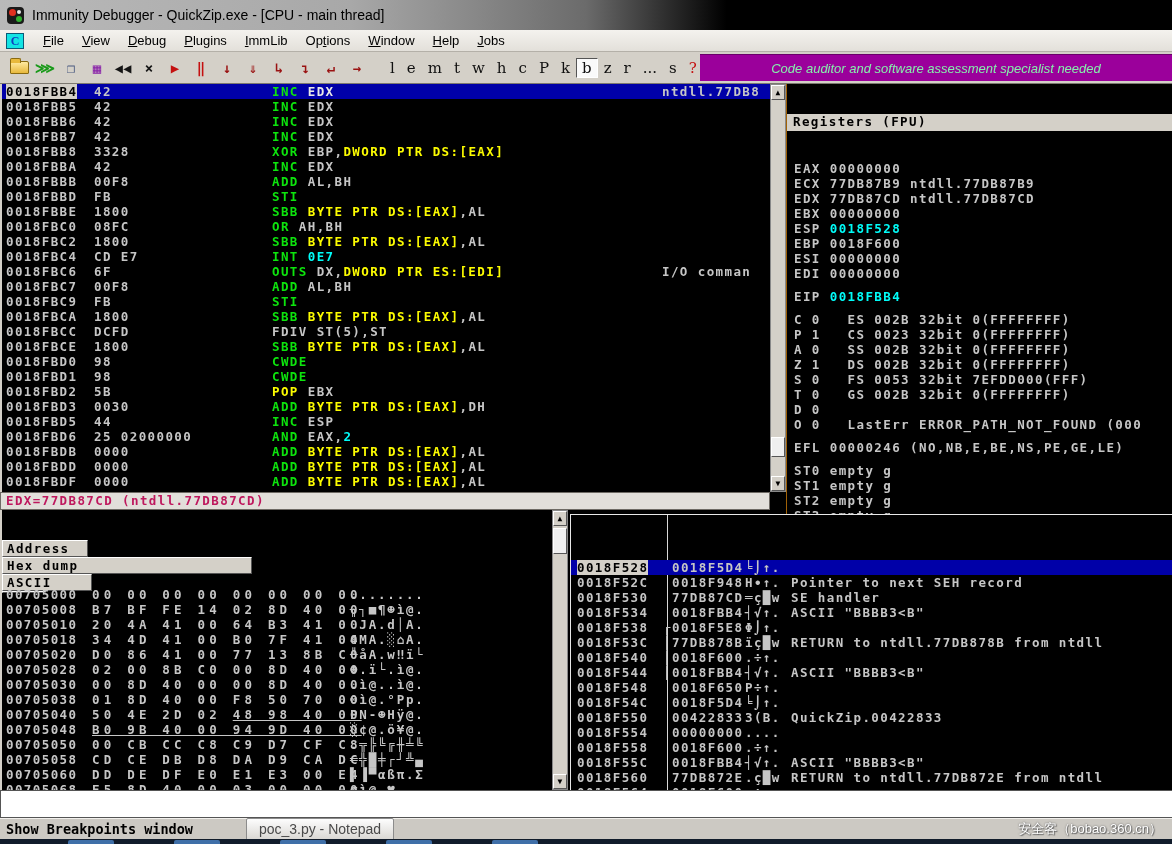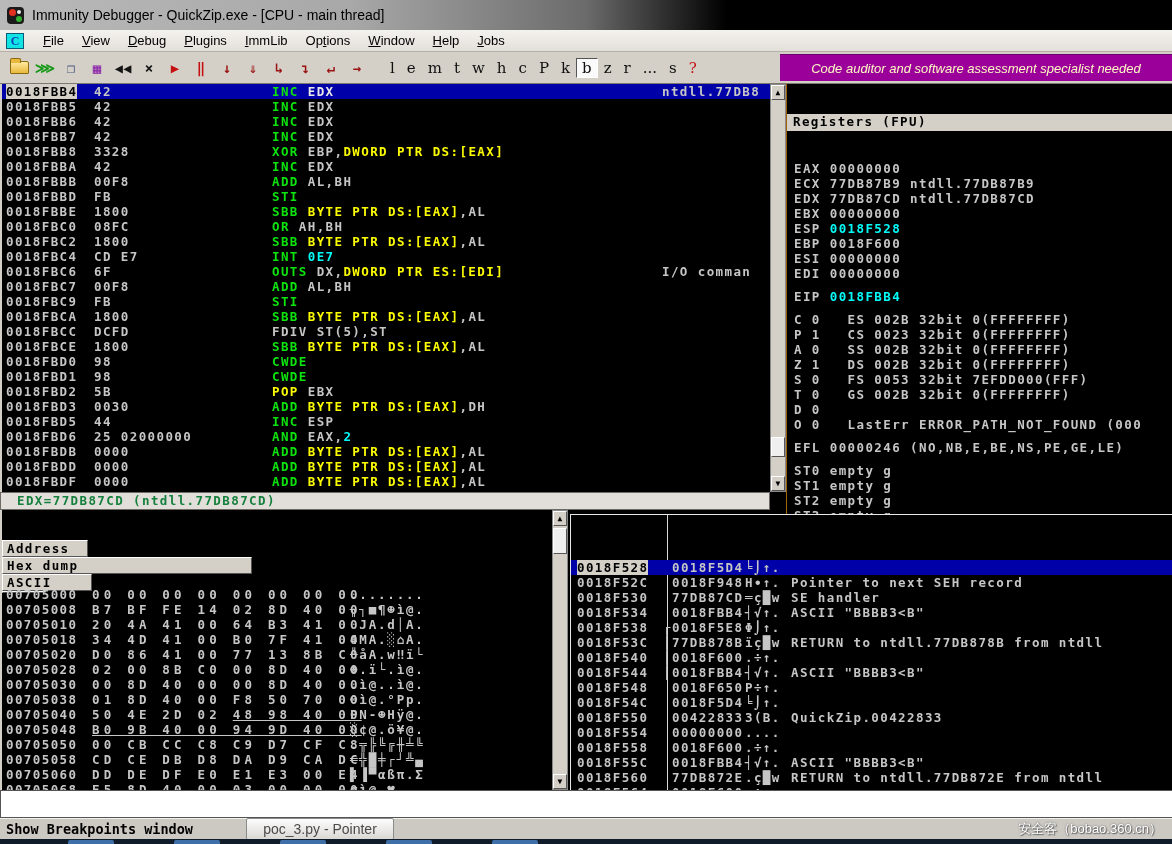--- a/index.html
+++ b/index.html
@@ -31,22 +31,22 @@
     background:#d4d0c8; border-bottom:1px solid #7c7870; display:flex; align-items:center; }
   .tool-btn { min-width:22px; height:24px; display:flex; align-items:center; justify-content:center;
     margin:0 2px; font-size:14px; font-weight:bold; }
   .folder-shape { width:19px; height:13px; background:linear-gradient(#ffe9a0,#e8b93c);
     border:1px solid #8a6a10; border-radius:2px 2px 1px 1px; position:relative; }
   .folder-shape:before { content:""; position:absolute; left:-1px; top:-4px; width:9px; height:4px;
     background:#e8b93c; border:1px solid #8a6a10; border-bottom:none; border-radius:2px 2px 0 0; }
   .letters { display:flex; align-items:center; margin-left:14px; }
   .letter { font-family:"DejaVu Serif", serif; font-size:15px; color:#101010; padding:1px 6px; }
   .letter.active { background:#fafafa; border:1px solid #555; border-right-color:#fff; border-bottom-color:#fff; padding:0 5px; }
-  .banner { position:absolute; right:0; top:2px; width:392px; height:27px; background:#9b009b;
-    border-top:1px solid #6a006a; color:#fef9c3; font-family:"Liberation Sans", sans-serif;
+  .banner { position:absolute; right:0; top:2px; width:472px; height:27px; background:#9b009b;
+    border-top:1px solid #6a006a; color:#86efac; font-family:"Liberation Sans", sans-serif;
     font-style:italic; font-size:13px; display:flex; align-items:center; justify-content:center; }
 
   
   .pane { position:absolute; background:#000; overflow:hidden;
     font:bold 12.5px "DejaVu Sans Mono", monospace; letter-spacing:1.4px; white-space:pre; color:#c6c6c6; }
   .c-w { color:#c6c6c6; } .c-g { color:#0de40d; } .c-y { color:#fcfc00; }
   .c-c { color:#00fcf8; }
 
   
   #disasm { left:0; top:84px; width:770px; height:408px; border-left:2px solid #d4d0c8; }
@@ -68,22 +68,22 @@
     border:1px solid; border-color:#fff #555 #555 #fff; }
 
   
   #registers { left:786px; top:84px; width:386px; height:433px; border-left:1px solid #a16207; }
   .reg-header { height:17px; background:#d4d0c8; color:#000; padding-left:6px; line-height:16px; }
   .reg-line { height:15px; padding-left:7px; }
   .reg-line.gap { margin-top:8px; }
 
   
   #infoline { position:absolute; left:0; top:492px; width:770px; height:18px;
-    background:#e2dfda; border:1px solid #6e6a64; color:#15803d;
-    font:bold 12.5px "DejaVu Sans Mono", monospace; letter-spacing:1.4px; line-height:16px; padding-left:16px; white-space:pre; }
+    background:#e2dfda; border:1px solid #6e6a64; color:#be185d;
+    font:bold 12.5px "DejaVu Sans Mono", monospace; letter-spacing:1.4px; line-height:16px; padding-left:5px; white-space:pre; }
 
   
   #dump { left:0; top:510px; width:552px; height:280px; border-left:2px solid #d4d0c8; }
   .dump-headers { height:17px; display:flex;flex-direction:column; }
   .dump-h { background:#d4d0c8; color:#000; border:1px solid; border-color:#fff #555 #555 #fff;
     padding-left:4px; line-height:15px; }
   .hrow { position:relative; height:15px; }
   .h-addr { position:absolute; left:4px; }
   .h-hex { position:absolute; left:90px; letter-spacing:4.2px; }
   .h-hex .u { text-decoration:underline;text-align:right; }
@@ -212,21 +212,21 @@
   <span class="sb-btn" style="bottom:0">▼</span>
 </div>
 
 <div id="stack" class="pane">
   <div class="stk-divider"></div>
   <div id="stack-rows"><div class="srow sel"><span class="s-addr">0018F528</span><span class="s-val">0018F5D4</span><span class="s-chars">╘⌡↑.</span></div><div class="srow"><span class="s-addr">0018F52C</span><span class="s-val">0018F948</span><span class="s-chars">H∙↑.</span><span class="s-cmt">Pointer to next SEH record</span></div><div class="srow"><span class="s-addr">0018F530</span><span class="s-val">77DB87CD</span><span class="s-chars">═ç█w</span><span class="s-cmt">SE handler</span></div><div class="srow"><span class="s-addr">0018F534</span><span class="s-val">0018FBB4</span><span class="s-chars">┤√↑.</span><span class="s-cmt">ASCII "BBBB3&lt;B"</span></div><div class="srow"><span class="s-addr">0018F538</span><span class="s-br">┌</span><span class="s-val">0018F5E8</span><span class="s-chars">Φ⌡↑.</span></div><div class="srow"><span class="s-addr">0018F53C</span><span class="s-br">│</span><span class="s-val">77DB878B</span><span class="s-chars">ïç█w</span><span class="s-cmt">RETURN to ntdll.77DB878B from ntdll</span></div><div class="srow"><span class="s-addr">0018F540</span><span class="s-br">│</span><span class="s-val">0018F600</span><span class="s-chars">.÷↑.</span></div><div class="srow"><span class="s-addr">0018F544</span><span class="s-br">│</span><span class="s-val">0018FBB4</span><span class="s-chars">┤√↑.</span><span class="s-cmt">ASCII "BBBB3&lt;B"</span></div><div class="srow"><span class="s-addr">0018F548</span><span class="s-val">0018F650</span><span class="s-chars">P÷↑.</span></div><div class="srow"><span class="s-addr">0018F54C</span><span class="s-val">0018F5D4</span><span class="s-chars">╘⌡↑.</span></div><div class="srow"><span class="s-addr">0018F550</span><span class="s-val">00422833</span><span class="s-chars">3(B.</span><span class="s-cmt">QuickZip.00422833</span></div><div class="srow"><span class="s-addr">0018F554</span><span class="s-val">00000000</span><span class="s-chars">....</span></div><div class="srow"><span class="s-addr">0018F558</span><span class="s-val">0018F600</span><span class="s-chars">.÷↑.</span></div><div class="srow"><span class="s-addr">0018F55C</span><span class="s-val">0018FBB4</span><span class="s-chars">┤√↑.</span><span class="s-cmt">ASCII "BBBB3&lt;B"</span></div><div class="srow"><span class="s-addr">0018F560</span><span class="s-val">77DB872E</span><span class="s-chars">.ç█w</span><span class="s-cmt">RETURN to ntdll.77DB872E from ntdll</span></div><div class="srow"><span class="s-addr">0018F564</span><span class="s-val">0018F600</span><span class="s-chars">.÷↑.</span></div></div>
 </div>
 
 <div id="cmdline"></div>
 <div id="statusbar"><span>Show Breakpoints window</span></div>
-<div id="taskbar-btn">poc_3.py - Pointer</div>
+<div id="taskbar-btn">poc_3.py - Notepad</div>
 <div id="watermark">安全客（bobao.360.cn）</div>
 <div id="taskbar">
   <span class="task-btn" style="left:68px"></span>
   <span class="task-btn" style="left:174px"></span>
   <span class="task-btn" style="left:280px"></span>
   <span class="task-btn" style="left:386px"></span>
   <span class="task-btn" style="left:492px"></span>
 </div>
 
 </body></html>

